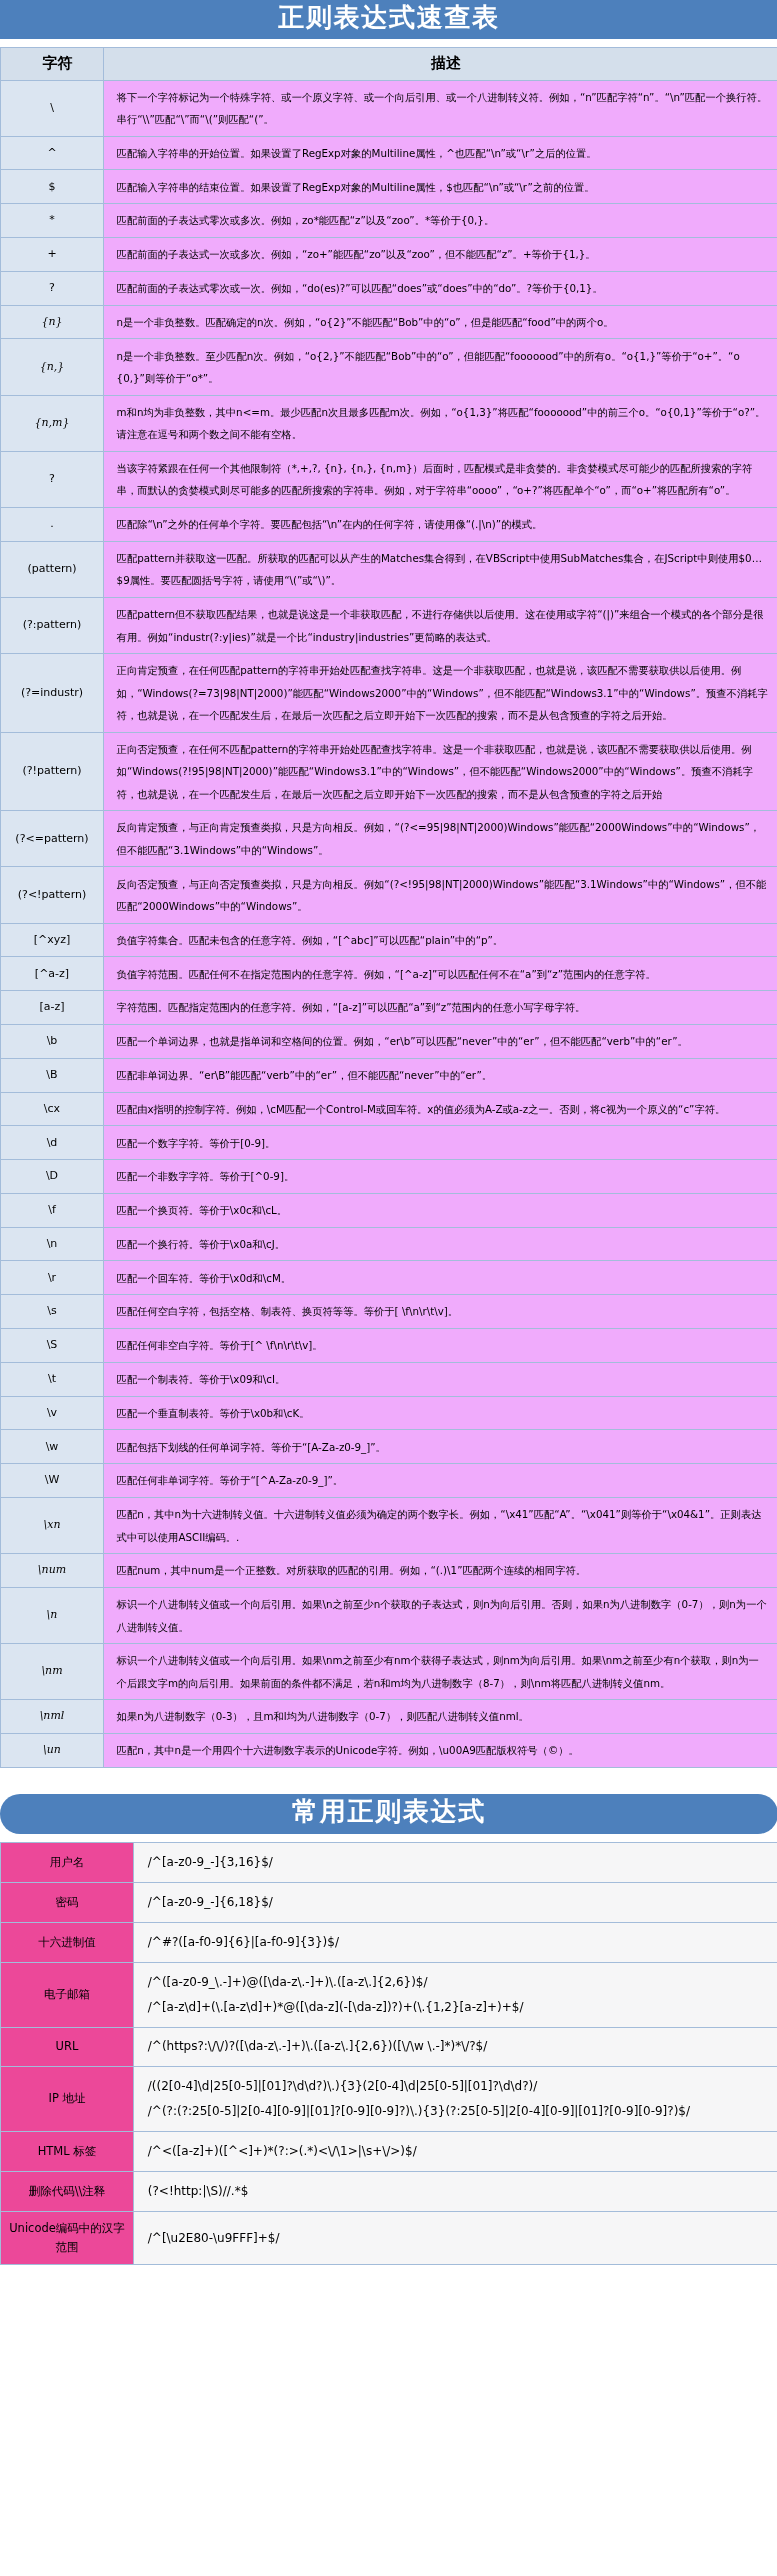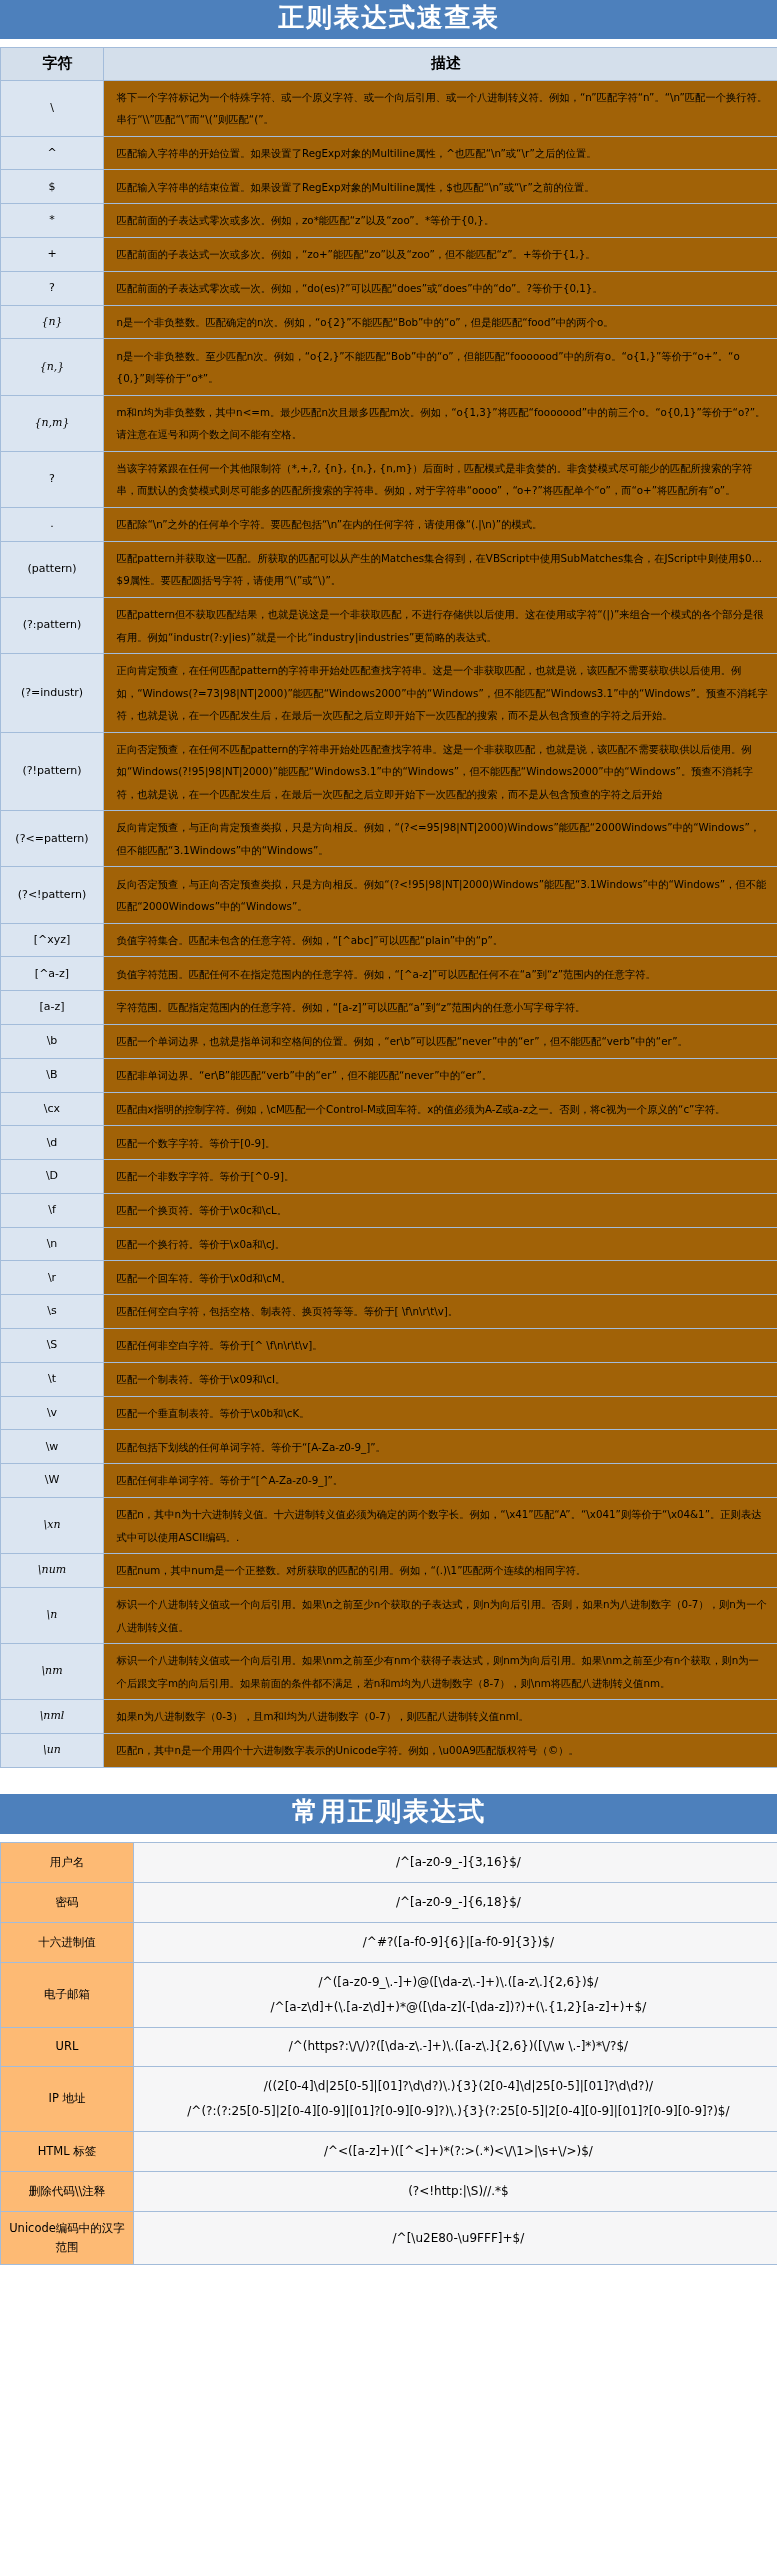--- a/index.html
+++ b/index.html
@@ -1,31 +1,31 @@
 <!DOCTYPE html>
 <html style="font-size:9.2px"><head>
 <meta charset="utf-8">
 <style>
   html,body{margin:0;padding:0;background:#ffffff;}
   body{width:778px;font-family:"DejaVu Sans","Liberation Sans",sans-serif;color:#000;}
   .banner{background:#4d80bc;height:39px;display:flex;justify-content:center;}
   .banner-title{color:#ffffff;font-size:26px;font-weight:bold;letter-spacing:1.7px;}
-  .banner2{margin-top:26px;height:40px;}
+  .banner2{margin-top:26px;height:40px;border-radius:20px;}
   table{border-collapse:collapse;width:100%;table-layout:fixed;}
   .t1{margin-top:7.5px;}
   .t2{margin-top:8.6px;}
   col.c1{width:103px;}
   col.c2{width:133px;}
   th,td{border:1.7px solid #a3bcda;vertical-align:middle;}
   th{background:#d4dfeb;font-size:15px;font-weight:bold;height:30px;text-align:center;padding-left:12px;}
   td.char{background:#dbe5f1;text-align:center;font-size:11px;padding:4.6px 3.4px;word-break:break-all;line-height:18.4px;}
   td.char.it{font-family:"DejaVu Serif",serif;font-style:italic;}
-  td.desc{background:#a16207;font-size:10.3px;line-height:22.4px;padding:5.2px 8px 5.2px 12.6px;text-align:left;word-break:break-all;}
-  .t2 td.label{background:#fdba74;text-align:center;font-size:11.5px;padding:6.9px 5.7px;line-height:19.5px;}
-  .t2 td.pat{background:#f6f6f7;padding:6.9px 8px 6.9px 13.8px;text-align:center;}
+  td.desc{background:#f0abfc;font-size:10.3px;line-height:22.4px;padding:5.2px 8px 5.2px 12.6px;text-align:left;word-break:break-all;}
+  .t2 td.label{background:#ec4899;text-align:center;font-size:11.5px;padding:6.9px 5.7px;line-height:19.5px;}
+  .t2 td.pat{background:#f6f6f7;padding:6.9px 8px 6.9px 13.8px;text-align:left;}
   .pattern-line{font-size:12px;line-height:25px;word-break:break-all;}
 </style>
 </head>
 <body>
 
 <div class="banner">
   <span class="banner-title">正则表达式速查表</span>
 </div>
 
 <table class="t1">

